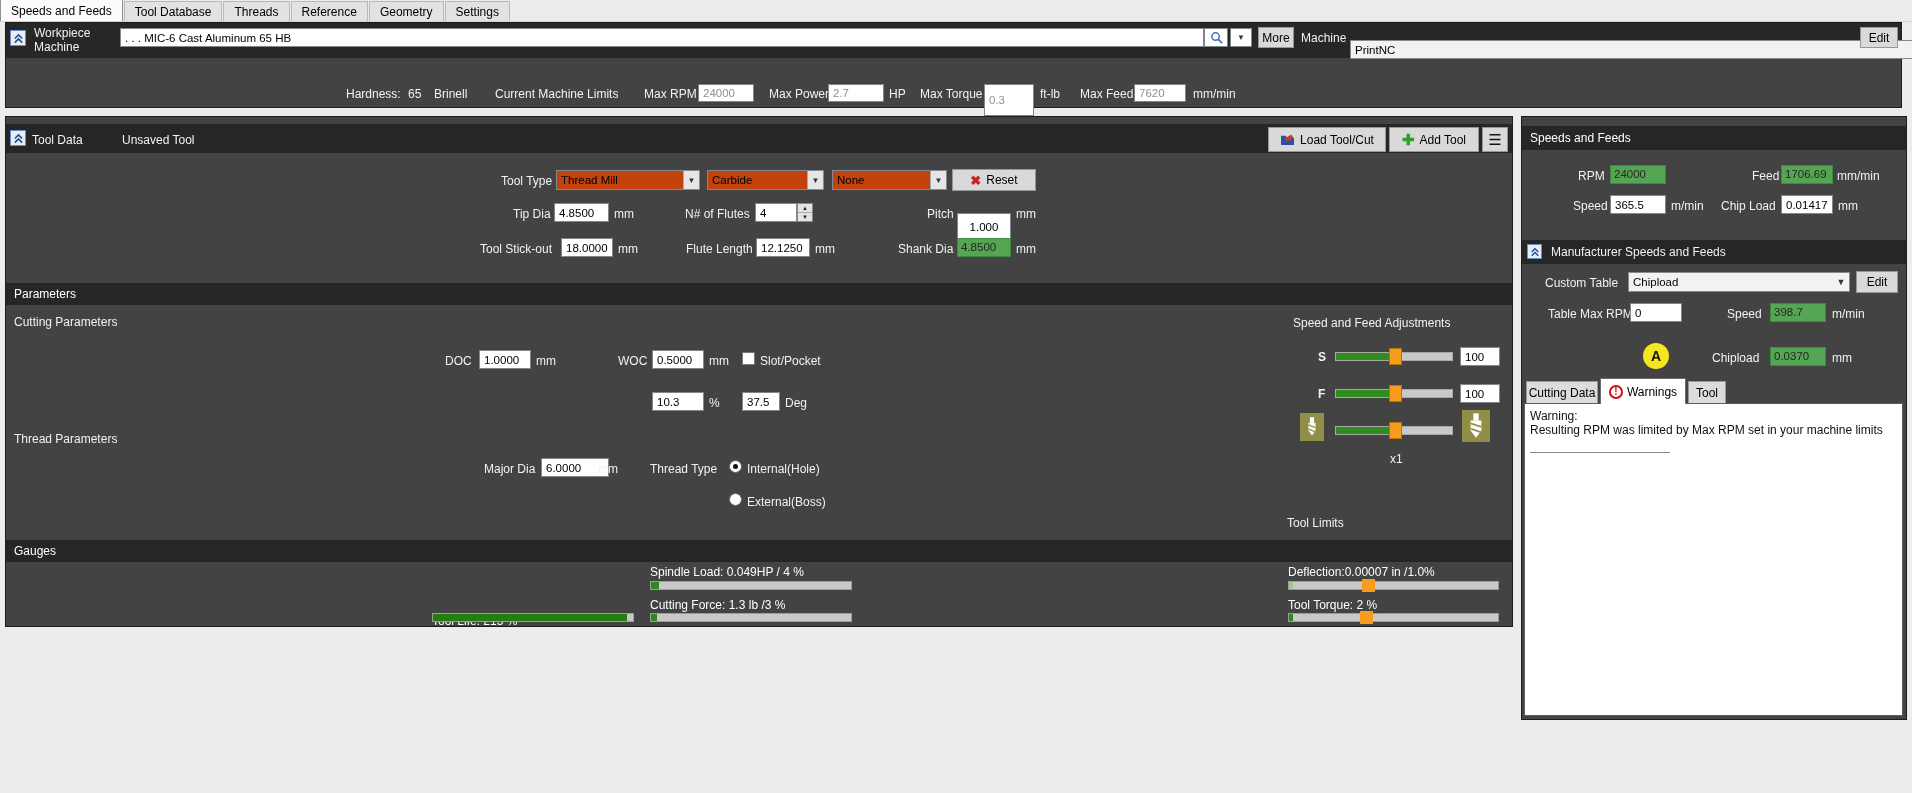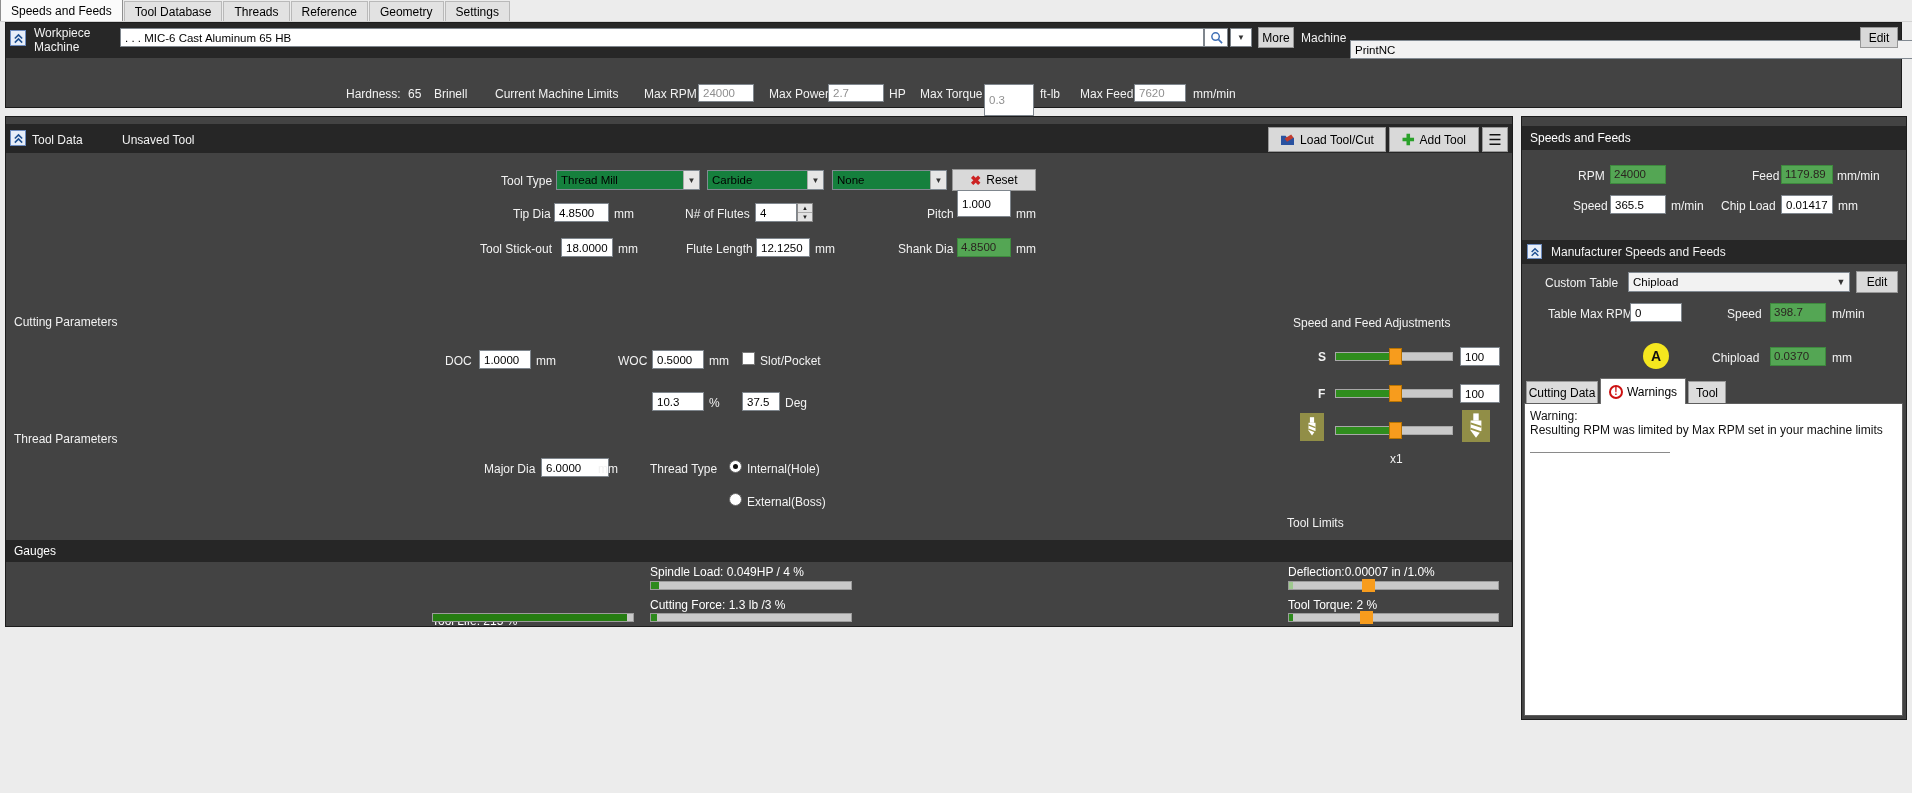--- a/index.html
+++ b/index.html
@@ -6,21 +6,21 @@
 body{font-family:"Liberation Sans",sans-serif;background:#e9e9e9}
 .app{position:relative;width:1912px;height:793px;background:#ececec;overflow:hidden;font-family:"Liberation Sans",sans-serif}
 .abs{position:absolute}
 .lbl{position:absolute;color:#f2f2f2;font-size:12px;white-space:nowrap;line-height:14px}
 .panel{position:absolute;background:#434343;border:1px solid #1c1c1c}
 .sechdr{position:absolute;background:#262626;color:#fff;font-size:12px;display:flex;align-items:center}
 .inp{position:absolute;background:#fff;border:1px solid #7f868d;font-family:inherit;font-size:11.5px;color:#000;padding:0 4px}
 .inp.gray{color:#8f8f8f}
 .greenbox{position:absolute;background:#54a654;border:1px solid #3e8a3e;color:#2b2420;font-size:11.5px;padding:2px 3px 0 3px;white-space:nowrap}
 .btn{position:absolute;background:#d9d9d9;border:1px solid #979797;color:#000;font-size:12px;display:flex;align-items:center;justify-content:center;gap:5px;cursor:default;white-space:nowrap}
-.dd{position:absolute;background:#15803d;border:1px solid #828a92;display:flex;align-items:center;font-size:11.5px;color:#000;white-space:nowrap}
+.dd{position:absolute;background:#c2410c;border:1px solid #828a92;display:flex;align-items:center;font-size:11.5px;color:#000;white-space:nowrap}
 .dd .txt{padding:0 4px;flex:1}
 .dd .arrowbox{width:16px;height:100%;display:flex;align-items:center;justify-content:center;background:#e6e6e6;border-left:1px solid #aaa;font-size:8px;color:#333}
 .dd.flat{background:#f2f2f2}
 .dd.flat .arrowbox{background:transparent;border-left:none;font-size:9px}
 .collapse-ic{position:absolute;width:16px;height:16px;background:#e7eef9;border:1px solid #6d8cbf;display:flex;align-items:center;justify-content:center}
 .menu{position:absolute;left:0;top:0;width:1912px;height:22px;background:#ececec;display:flex;align-items:flex-end;border-bottom:1px solid #d2d2d2}
 .mtab{height:20px;padding:3px 10px 0 10px;font-size:12px;color:#000;border:1px solid #b9b9b9;border-bottom:none;background:#e2e2e2;margin-right:1px;white-space:nowrap}
 .mtab.active{background:#fbfbfb;height:22px;padding-top:4px;border-color:#8f8f8f}
 .slider{position:absolute;height:9px;background:#c9c9c9;border:1px solid #a8a8a8}
 .slider .sfill{height:100%;background:#2f8d1d}
@@ -148,33 +148,36 @@
   <span class="lbl" style="left:513px;top:207px">Tip Dia</span>
   <input class="inp" style="left: 554px; top: 203px; width: 55px; height: 19px;" value="4.8500">
   <span class="lbl" style="left:614px;top:207px">mm</span>
   <span class="lbl" style="left:685px;top:207px">N# of Flutes</span>
   <input class="inp" style="left: 755px; top: 203px; width: 42px; height: 19px;" value="4">
   <div class="spin" style="left:797px;top:203px;height:19px">
       <div>▲</div>
       <div>▼</div>
     </div>
   <span class="lbl" style="left:927px;top:207px">Pitch</span>
-  <input class="inp" style="left: 957px; top: 190px; width: 54px; height: 27px;" value="1.000">
+  <input class="inp" style="left: 957px; top: 213px; width: 54px; height: 27px; text-align: center;" value="1.000">
   <span class="lbl" style="left:1016px;top:207px">mm</span>
 
   <span class="lbl" style="left:480px;top:242px">Tool Stick-out</span>
   <input class="inp" style="left: 561px; top: 238px; width: 52px; height: 19px;" value="18.0000">
   <span class="lbl" style="left:618px;top:242px">mm</span>
   <span class="lbl" style="left:686px;top:242px">Flute Length</span>
   <input class="inp" style="left: 756px; top: 238px; width: 54px; height: 19px;" value="12.1250">
   <span class="lbl" style="left:815px;top:242px">mm</span>
   <span class="lbl" style="left:898px;top:242px">Shank Dia</span>
   <div class="greenbox" style="left:957px;top:238px;width:54px;height:19px">4.8500</div>
   <span class="lbl" style="left:1016px;top:242px">mm</span>
 
+  <div class="sechdr" style="left:6px;top:283px;width:1506px;height:22px;padding-left:8px">
+      <span>Parameters</span>
+    </div>
   <span class="lbl" style="left:14px;top:315px">Cutting Parameters</span>
 
   <span class="lbl" style="left:445px;top:354px">DOC</span>
   <input class="inp" style="left: 479px; top: 350px; width: 52px; height: 19px;" value="1.0000">
   <span class="lbl" style="left:536px;top:354px">mm</span>
   <span class="lbl" style="left:618px;top:354px">WOC</span>
   <input class="inp" style="left: 652px; top: 350px; width: 52px; height: 19px;" value="0.5000">
   <span class="lbl" style="left:709px;top:354px">mm</span>
   <div class="checkbox" style="left:742px;top:352px"></div>
   <span class="lbl" style="left:760px;top:354px">Slot/Pocket</span>
@@ -256,21 +259,21 @@
   </div>
 
   <div class="panel" style="left:1521px;top:116px;width:386px;height:604px"></div>
   <div class="sechdr" style="left:1522px;top:126px;width:384px;height:24px;padding-left:8px">
       <span>Speeds and Feeds</span>
     </div>
 
   <span class="lbl" style="left:1578px;top:169px">RPM</span>
   <div class="greenbox" style="left:1610px;top:165px;width:56px;height:19px">24000</div>
   <span class="lbl" style="left:1752px;top:169px">Feed</span>
-  <div class="greenbox" style="left:1781px;top:165px;width:52px;height:19px">1179.89</div>
+  <div class="greenbox" style="left:1781px;top:165px;width:52px;height:19px">1706.69</div>
   <span class="lbl" style="left:1837px;top:169px">mm/min</span>
   <span class="lbl" style="left:1573px;top:199px">Speed</span>
   <input class="inp" style="left: 1610px; top: 195px; width: 56px; height: 19px;" value="365.5">
   <span class="lbl" style="left:1671px;top:199px">m/min</span>
   <span class="lbl" style="left:1721px;top:199px">Chip Load</span>
   <input class="inp" style="left: 1781px; top: 195px; width: 52px; height: 19px;" value="0.01417">
   <span class="lbl" style="left:1838px;top:199px">mm</span>
 
   <div class="sechdr" style="left:1522px;top:240px;width:384px;height:24px"></div>
   <div class="collapse-ic" style="left:1527px;top:244px;width:15px;height:15px">

